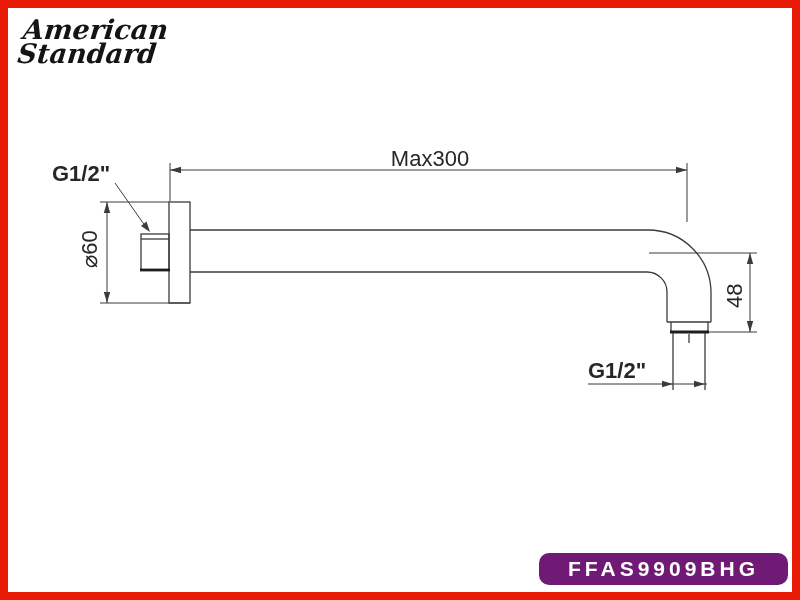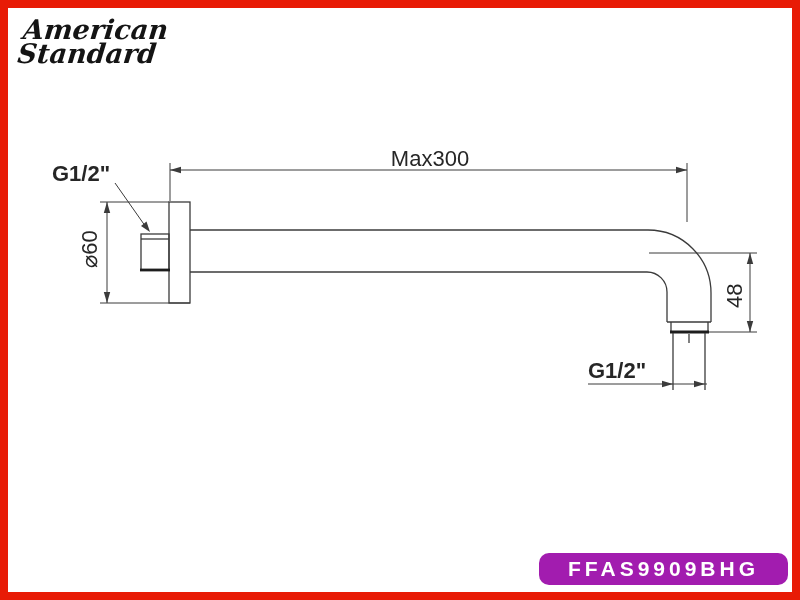--- a/index.html
+++ b/index.html
@@ -23,21 +23,21 @@
   .thickline{stroke:#1d1d1d;stroke-width:2.8;fill:none;}
   .dimline{stroke:#3b3b3b;stroke-width:1;fill:none;}
   .arrow{fill:#3b3b3b;stroke:none;}
   .dim-text{
     font-family:"Liberation Sans","DejaVu Sans",sans-serif;
     font-size:22px;fill:#262626;stroke:none;
   }
   .dim-bold{font-weight:bold;}
   .badge{
     position:absolute;left:539px;top:553px;width:249px;height:32px;z-index:6;
-    background:#a21caf;border-radius:10px;display:flex;
+    background:#701a75;border-radius:10px;display:flex;
     align-items:center;justify-content:center;
     color:#ffffff;font-weight:bold;font-size:21px;letter-spacing:4px;
     font-family:"Liberation Sans","DejaVu Sans",sans-serif;
   }
 </style>
 </head>
 <body>
 
 <div class="frame">
 

